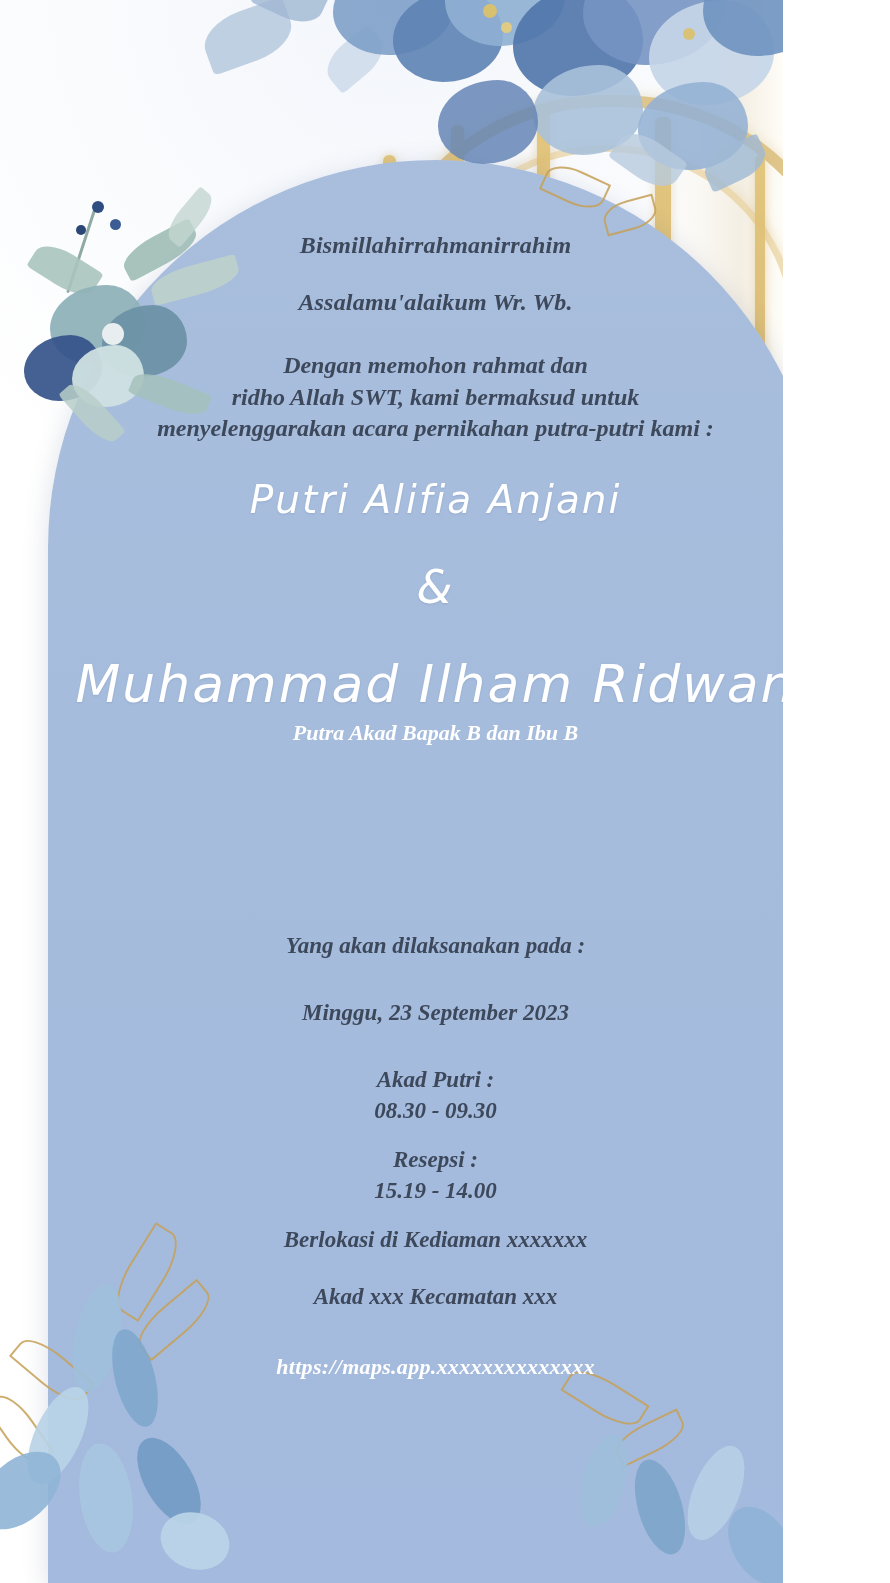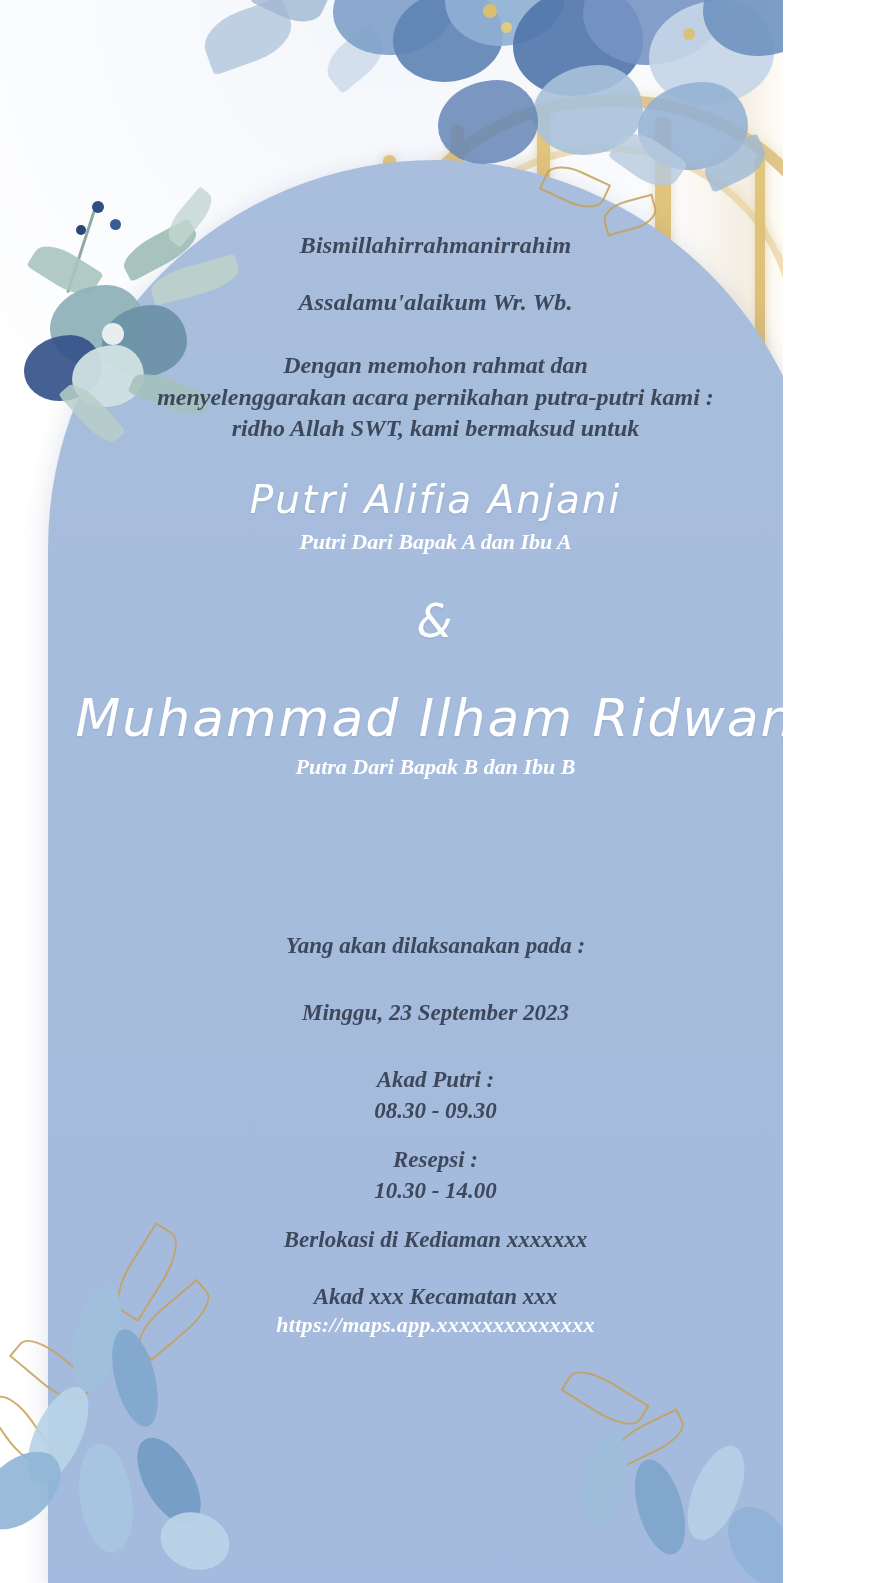--- a/index.html
+++ b/index.html
@@ -228,20 +228,21 @@
   .gap-36 { margin-top: 36px; }
   .gap-30 { margin-top: 18px; }
   .gap-26 { margin-top: 26px; }
 
   .maplink {
     font-family: "Liberation Serif", serif;
     font-weight: bold;
     font-style: italic;
     font-size: 22px;
     color: #ffffff;
+    margin-top: 42px;
     letter-spacing: 0.3px;
   }
 </style>
 </head>
 <body>
 
 <div id="card">
 
   <div class="bg-layer">
     <div class="paper"></div>
@@ -326,45 +327,44 @@
     <div class="leaf" style="left:190px; top:140px; width:56px;height:86px; background:#8fb3d6; border-radius:50%; transform:rotate(-32deg); opacity:.9;"></div>
   </div>
 
   <div class="content">
 
     <div class="opening">
       <p class="line">Bismillahirrahmanirrahim</p>
       <p class="line">Assalamu'alaikum Wr. Wb.</p>
       <div class="block">
         <div>Dengan memohon rahmat dan</div>
+        <div>ridho Allah SWT, kami bermaksud untuk</div>
         <div>menyelenggarakan acara pernikahan putra-putri kami :</div>
-        <div>ridho Allah SWT, kami bermaksud untuk</div>
       </div>
     </div>
 
     <div class="couple">
       <div class="script bride-name">Putri Alifia Anjani</div>
-      <div class="parents">Putri Dari Bapak A dan Ibu A</div>
       <div class="script amp">&amp;</div>
       <div class="script groom-name">Muhammad Ilham Ridwan</div>
-      <div class="parents">Putra Dari Bapak B dan Ibu B</div>
+      <div class="parents">Putra Akad Bapak B dan Ibu B</div>
     </div>
 
     <div class="details">
       <div class="d-line">Yang akan dilaksanakan pada :</div>
       <div class="d-line gap-36">Minggu, 23 September 2023</div>
 
       <div class="gap-36">
         <div class="d-line">Akad Putri :</div>
         <div class="d-line">08.30 - 09.30</div>
       </div>
 
       <div class="gap-30">
         <div class="d-line">Resepsi :</div>
-        <div class="d-line">10.30 - 14.00</div>
+        <div class="d-line">15.19 - 14.00</div>
       </div>
 
       <div class="d-line gap-30">Berlokasi di Kediaman xxxxxxx</div>
 
       <div class="gap-26">
         <div class="d-line">Akad xxx Kecamatan xxx</div>
       </div>
 
       <div class="maplink">https://maps.app.xxxxxxxxxxxxxx</div>
     </div>

